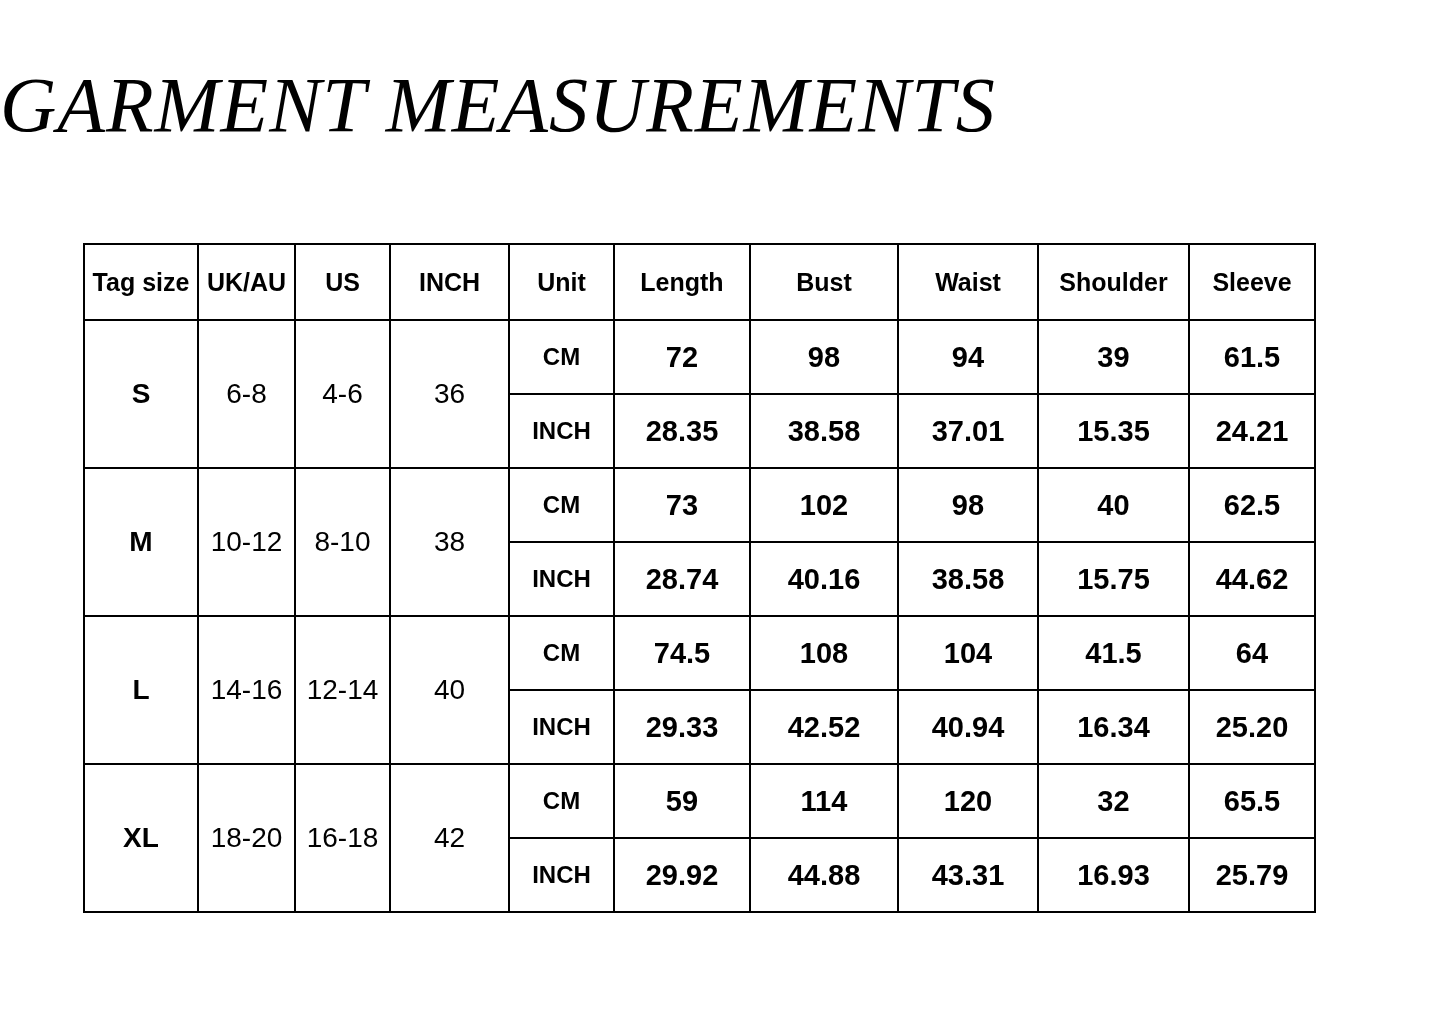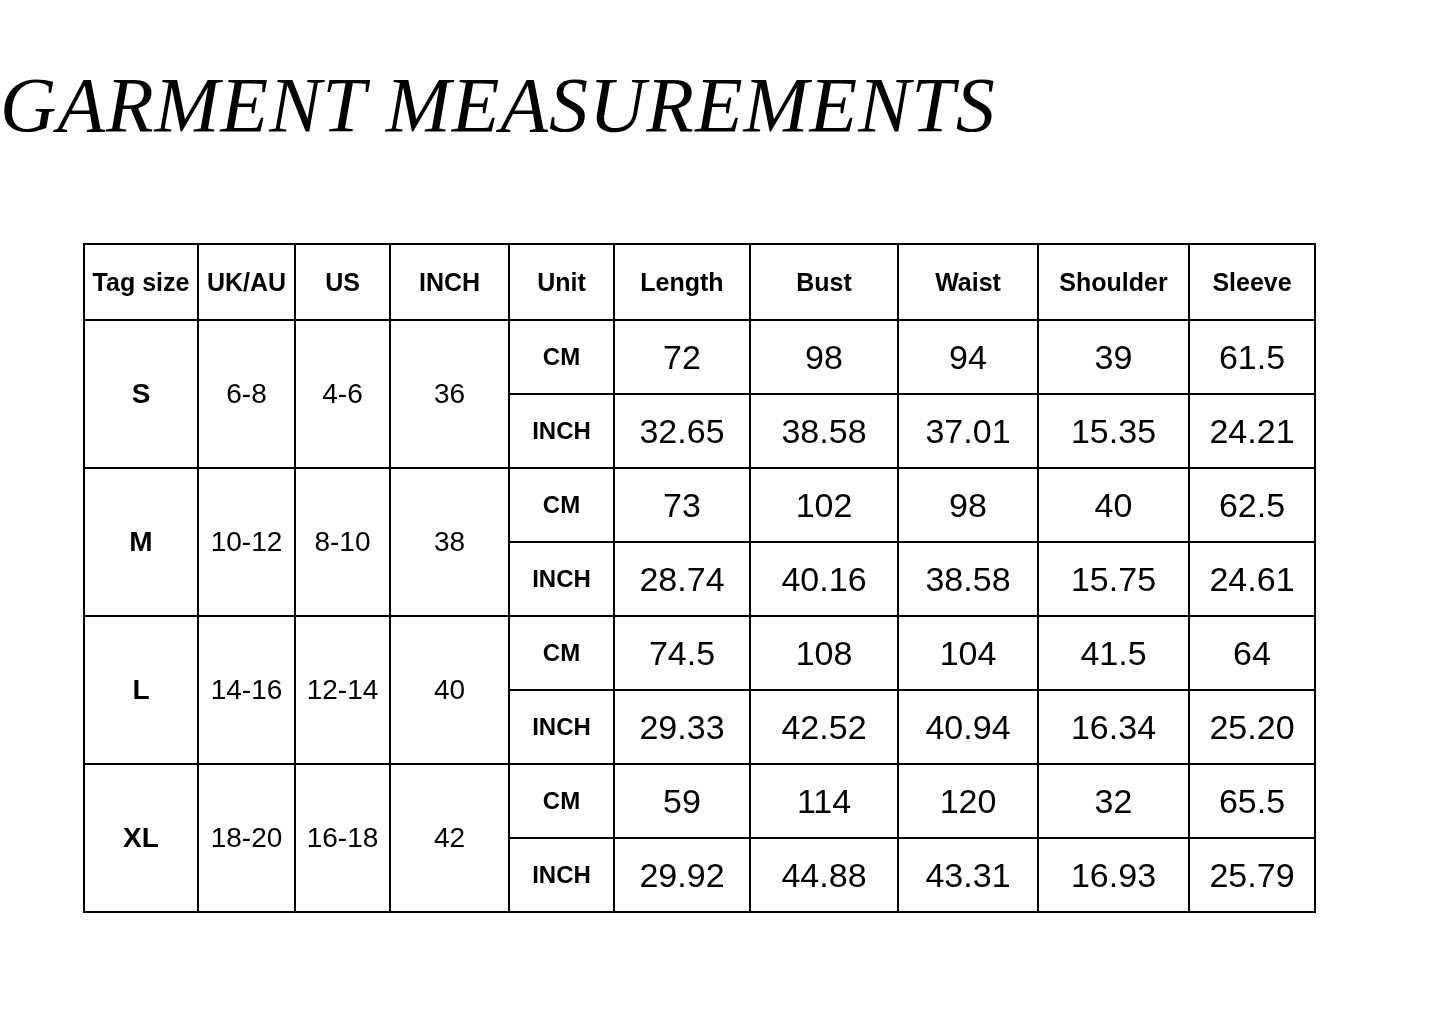--- a/index.html
+++ b/index.html
@@ -64,22 +64,22 @@
     font-size: 28px;
     font-weight: 400;
     border-radius: 7px;
   }
   td.unit-cell {
     font-size: 24px;
     font-weight: 700;
     height: 72px;
   }
   td.val-cell {
-    font-size: 34px;
-    font-weight: 400;
+    font-size: 29px;
+    font-weight: 700;
   }
   col.c-tag    { width: 114px; }
   col.c-ukau   { width: 97px; }
   col.c-us     { width: 95px; }
   col.c-euro   { width: 119px; }
   col.c-unit   { width: 105px; }
   col.c-length { width: 136px; }
   col.c-bust   { width: 148px; }
   col.c-waist  { width: 140px; }
   col.c-shoulder { width: 151px; }
@@ -141,21 +141,21 @@
           <td class="range-cell" rowspan="2">36</td>
           <td class="unit-cell">CM</td>
           <td class="val-cell">72</td>
           <td class="val-cell">98</td>
           <td class="val-cell">94</td>
           <td class="val-cell">39</td>
           <td class="val-cell">61.5</td>
         </tr>
         <tr>
           <td class="unit-cell">INCH</td>
-          <td class="val-cell">32.65</td>
+          <td class="val-cell">28.35</td>
           <td class="val-cell">38.58</td>
           <td class="val-cell">37.01</td>
           <td class="val-cell">15.35</td>
           <td class="val-cell">24.21</td>
         </tr>
 
         <tr>
           <td class="size-cell" rowspan="2">M</td>
           <td class="range-cell" rowspan="2">10-12</td>
           <td class="range-cell" rowspan="2">8-10</td>
@@ -166,21 +166,21 @@
           <td class="val-cell">98</td>
           <td class="val-cell">40</td>
           <td class="val-cell">62.5</td>
         </tr>
         <tr>
           <td class="unit-cell">INCH</td>
           <td class="val-cell">28.74</td>
           <td class="val-cell">40.16</td>
           <td class="val-cell">38.58</td>
           <td class="val-cell">15.75</td>
-          <td class="val-cell">24.61</td>
+          <td class="val-cell">44.62</td>
         </tr>
 
         <tr>
           <td class="size-cell" rowspan="2">L</td>
           <td class="range-cell" rowspan="2">14-16</td>
           <td class="range-cell" rowspan="2">12-14</td>
           <td class="range-cell" rowspan="2">40</td>
           <td class="unit-cell">CM</td>
           <td class="val-cell">74.5</td>
           <td class="val-cell">108</td>

